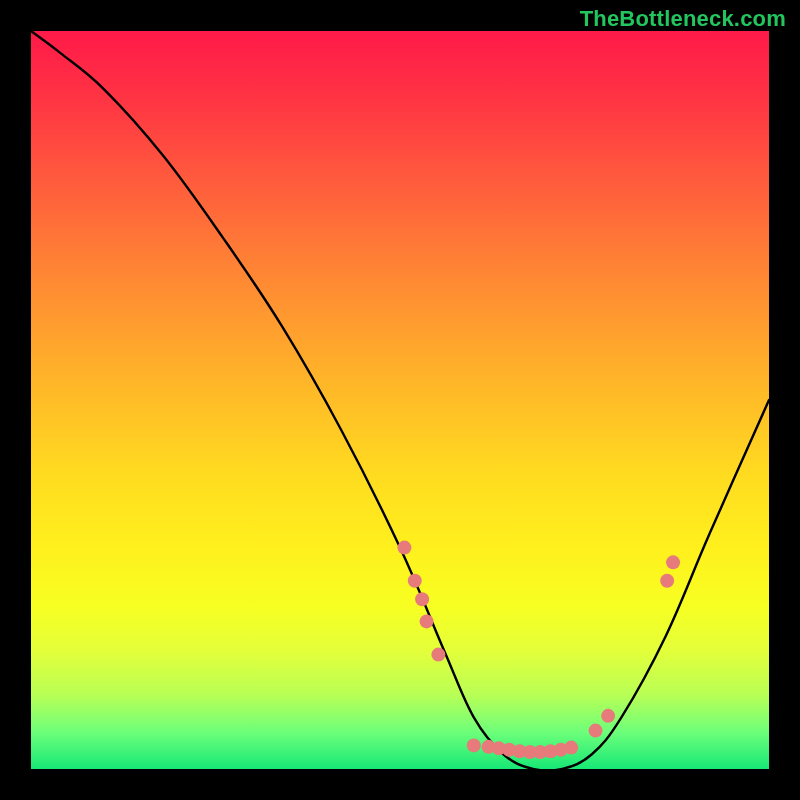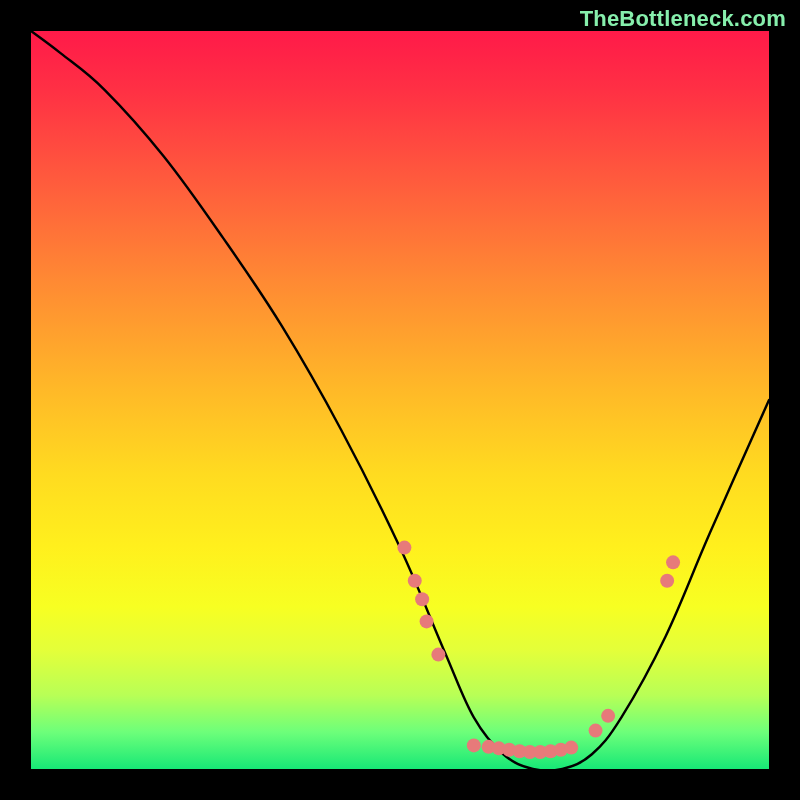--- a/index.html
+++ b/index.html
@@ -14,21 +14,21 @@
   .frame {
     position: relative;
     width: 800px;
     height: 800px;
     background: #000;
   }
   .watermark {
     position: absolute;
     top: 6px;
     right: 14px;
-    color: #86efac;
+    color: #22c55e;
     font-size: 22px;
     font-weight: 600;
     letter-spacing: 0.2px;
     z-index: 10;
   }
   .plot-area {
     position: absolute;
     left: 31px;
     top: 31px;
     width: 738px;

